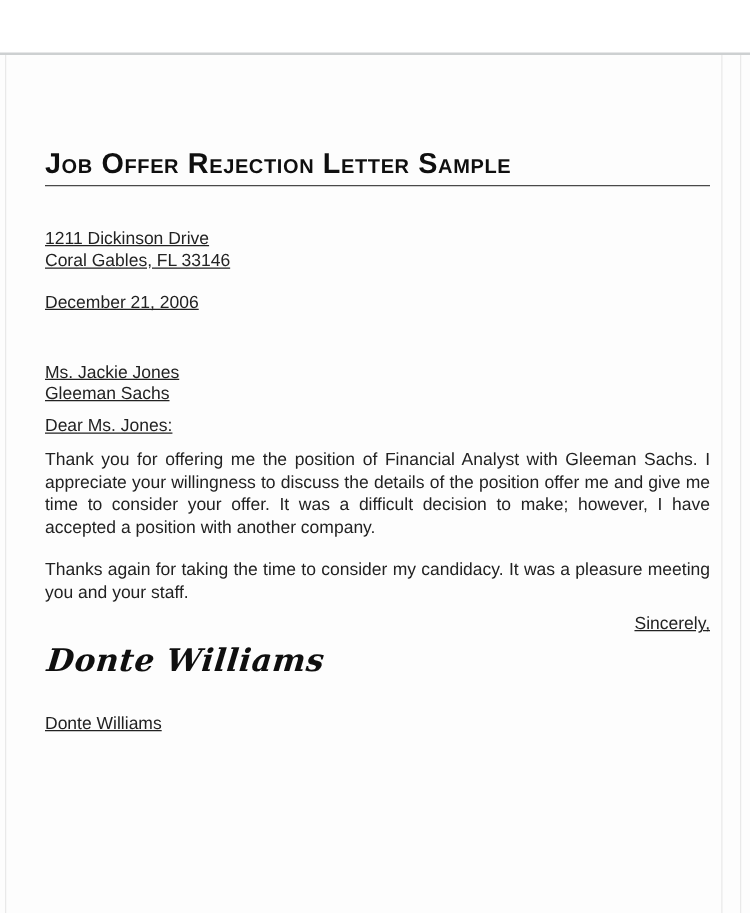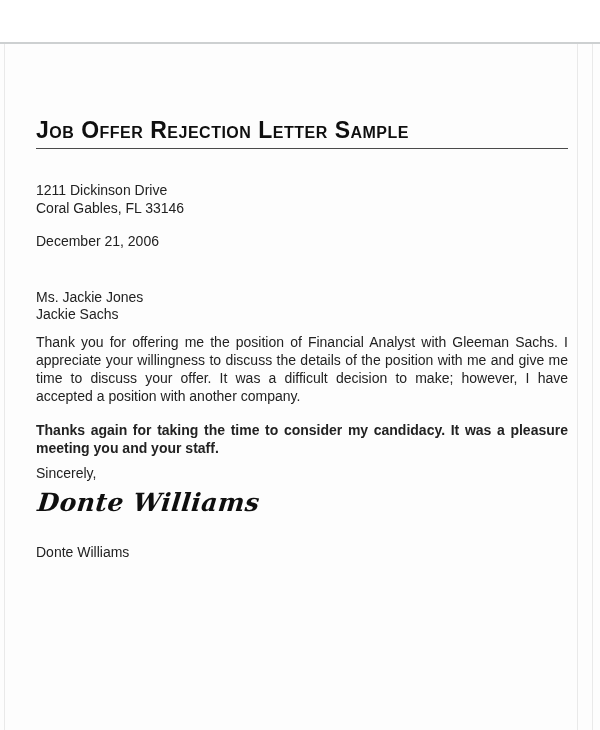--- a/index.html
+++ b/index.html
@@ -36,35 +36,35 @@
     font-weight: bold;
     font-size: 23px;
     line-height: 1.1;
     letter-spacing: 0.5px;
     font-variant: small-caps;
     color: var(--title-text, #0f0f0f);
     border-bottom: 1px solid var(--rule, #4a4a4a);
     padding-bottom: 5px;
   }
 
-  .block { line-height: 17.5px; }
+  .block { line-height: 17.5px; text-decoration: underline; }
   .sender     { margin-top: 33px; }
   .date       { margin-top: 16px; }
   .recipient  { margin-top: 38px; }
   .salutation { margin-top: 8px; }
 
   p.para {
     margin: 11px 0 0 0;
     line-height: 18px;
     text-align: justify;
   }
   p.para.first { margin-top: 9px; }
-  p.para.last  { margin-top: 16px; font-weight: bold; }
+  p.para.last  { margin-top: 16px; }
 
-  .closing { margin-top: 8px; }
+  .closing { margin-top: 8px; text-align: right; }
 
   .signature {
     margin-top: 6px;
     font-family: "DejaVu Serif", cursive;
     font-style: italic;
     font-weight: bold;
     font-size: 25px;
     line-height: 30px;
     color: var(--title-text, #0f0f0f);
     transform: skewX(-6deg);
@@ -86,25 +86,26 @@
 
   <div class="block sender">
     <div>1211 Dickinson Drive</div>
     <div>Coral Gables, FL 33146</div>
   </div>
 
   <div class="block date">December 21, 2006</div>
 
   <div class="block recipient">
     <div>Ms. Jackie Jones</div>
-    <div>Jackie Sachs</div>
+    <div>Gleeman Sachs</div>
   </div>
 
+  <div class="block salutation">Dear Ms. Jones:</div>
 
-  <p class="para first">Thank you for offering me the position of Financial Analyst with Gleeman Sachs. I appreciate your willingness to discuss the details of the position with me and give me time to discuss your offer. It was a difficult decision to make; however, I have accepted a position with another company.</p>
+  <p class="para first">Thank you for offering me the position of Financial Analyst with Gleeman Sachs. I appreciate your willingness to discuss the details of the position offer me and give me time to consider your offer. It was a difficult decision to make; however, I have accepted a position with another company.</p>
   <p class="para last">Thanks again for taking the time to consider my candidacy. It was a pleasure meeting you and your staff.</p>
 
   <div class="block closing">Sincerely,</div>
 
   <div class="signature">Donte Williams</div>
 
   <div class="block typed-name">Donte Williams</div>
 </div>
 
 </body></html>

